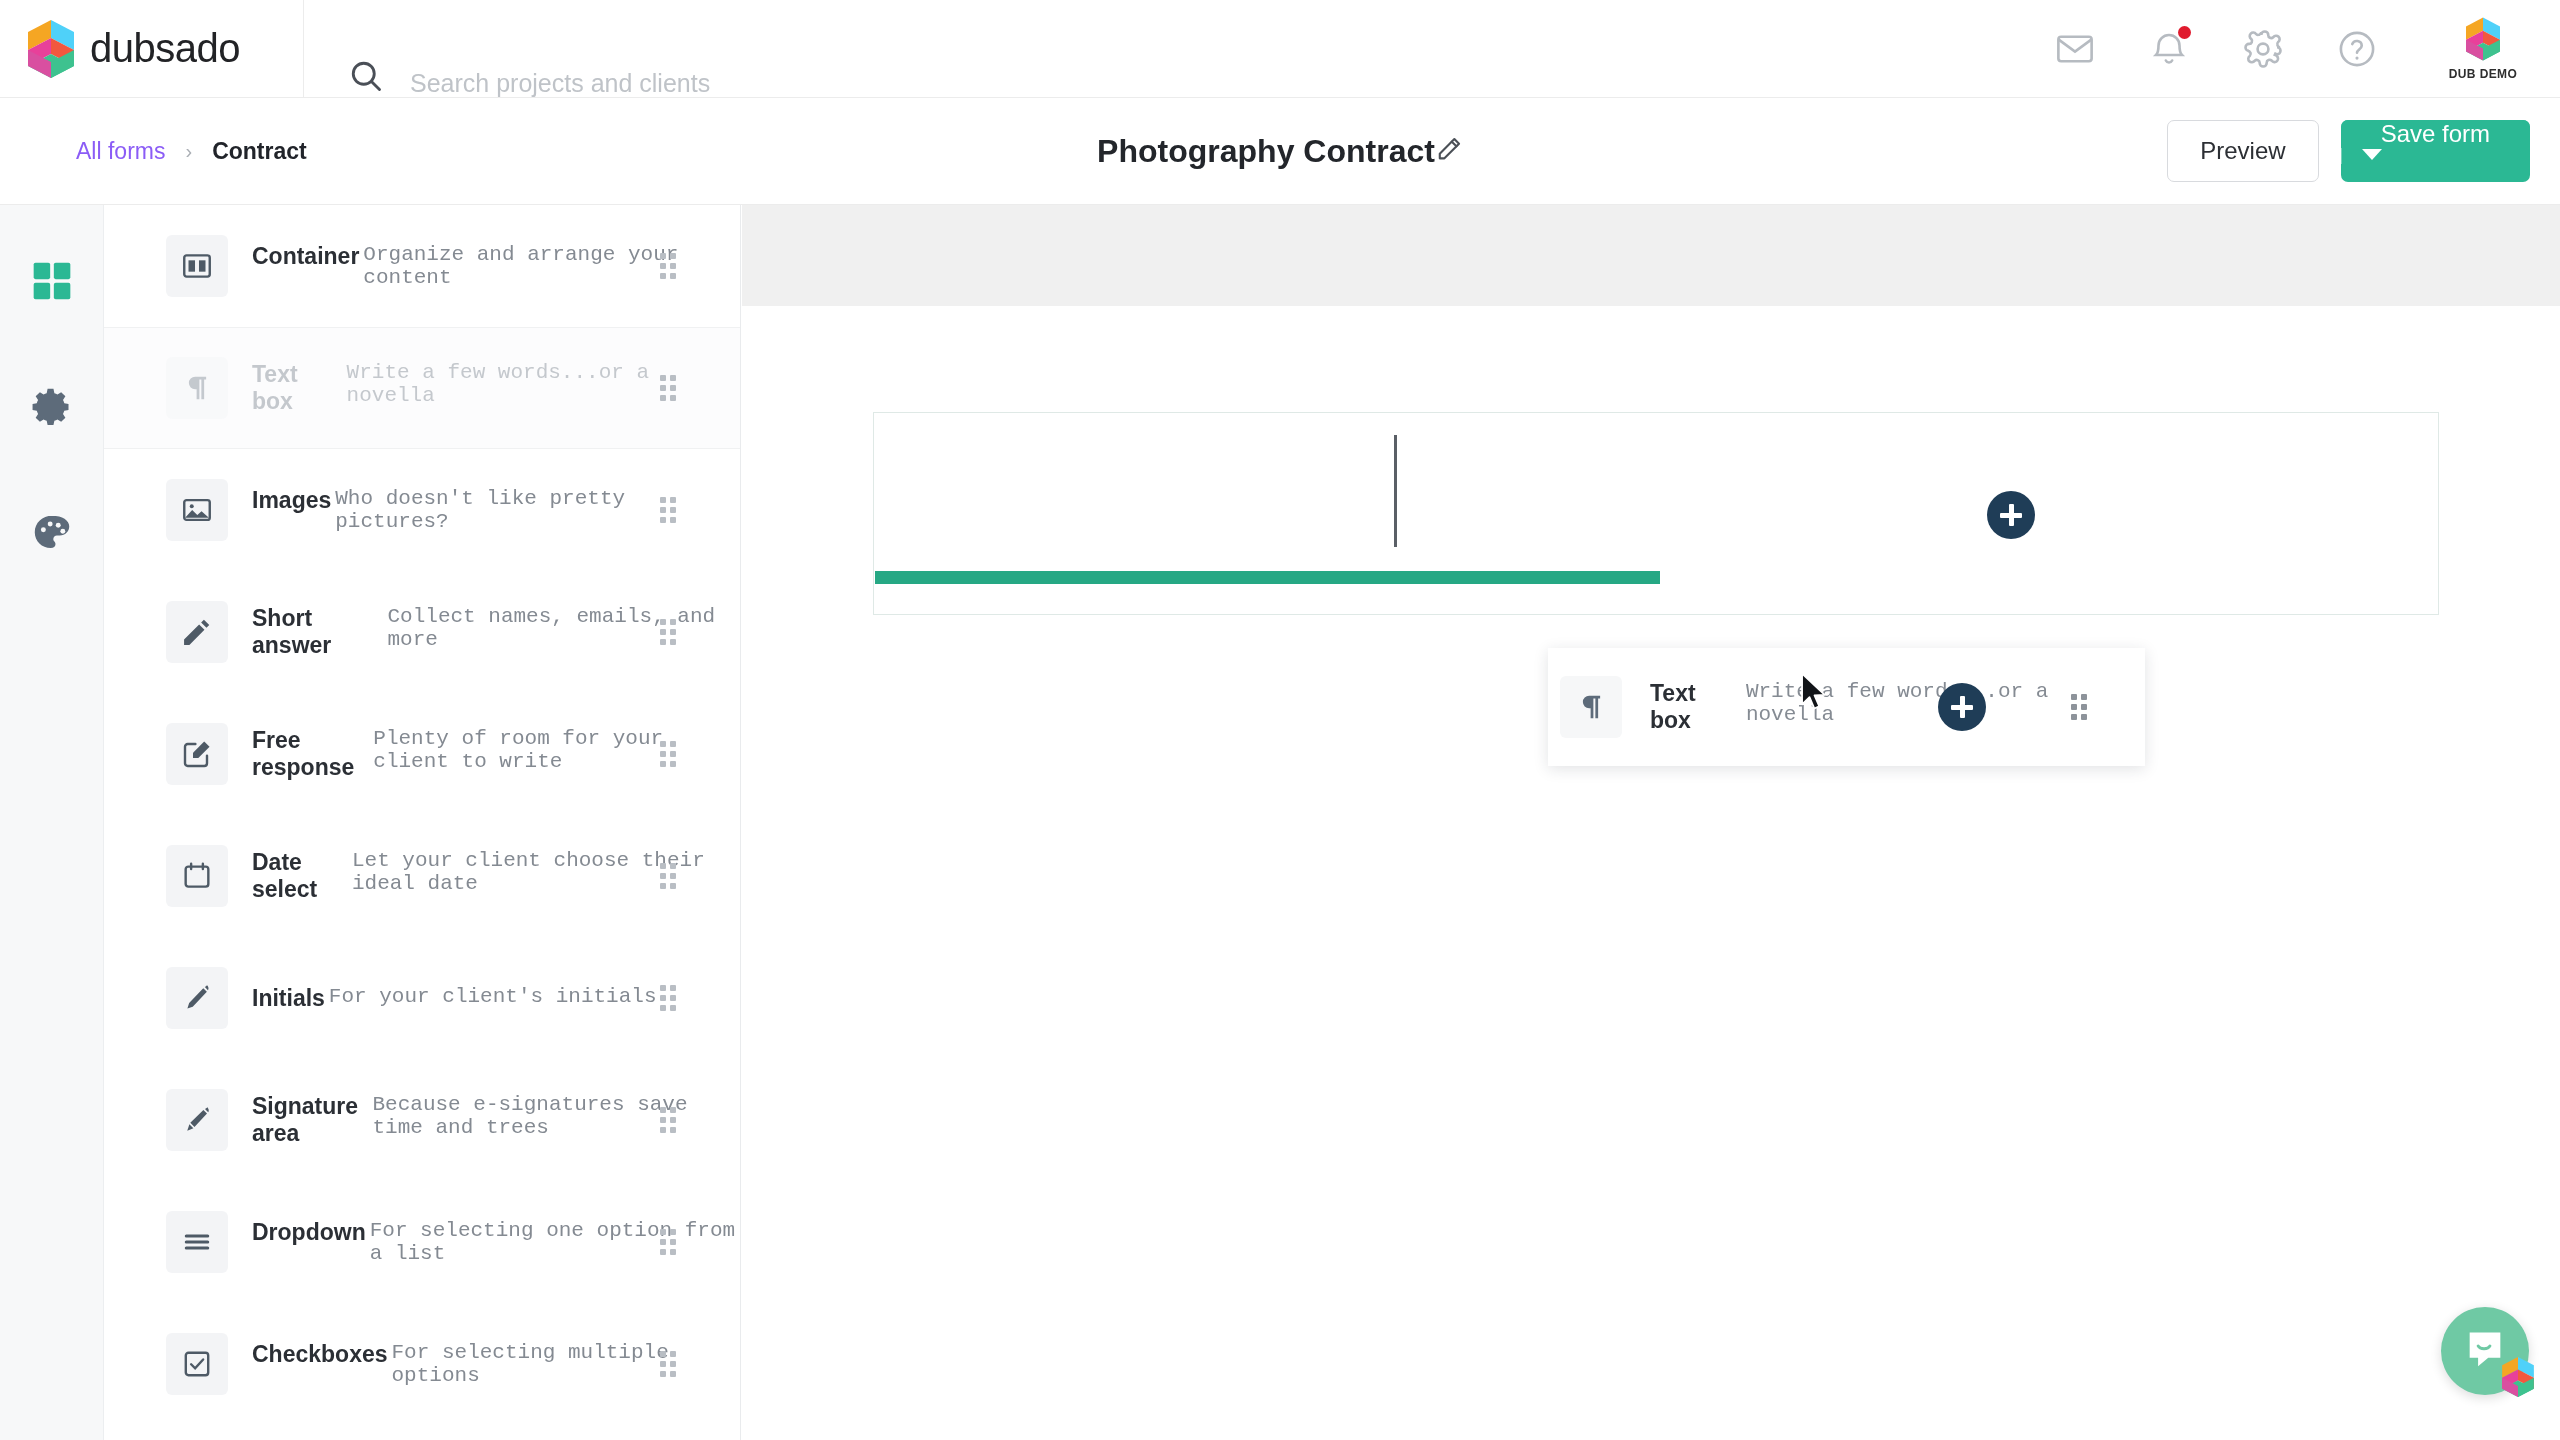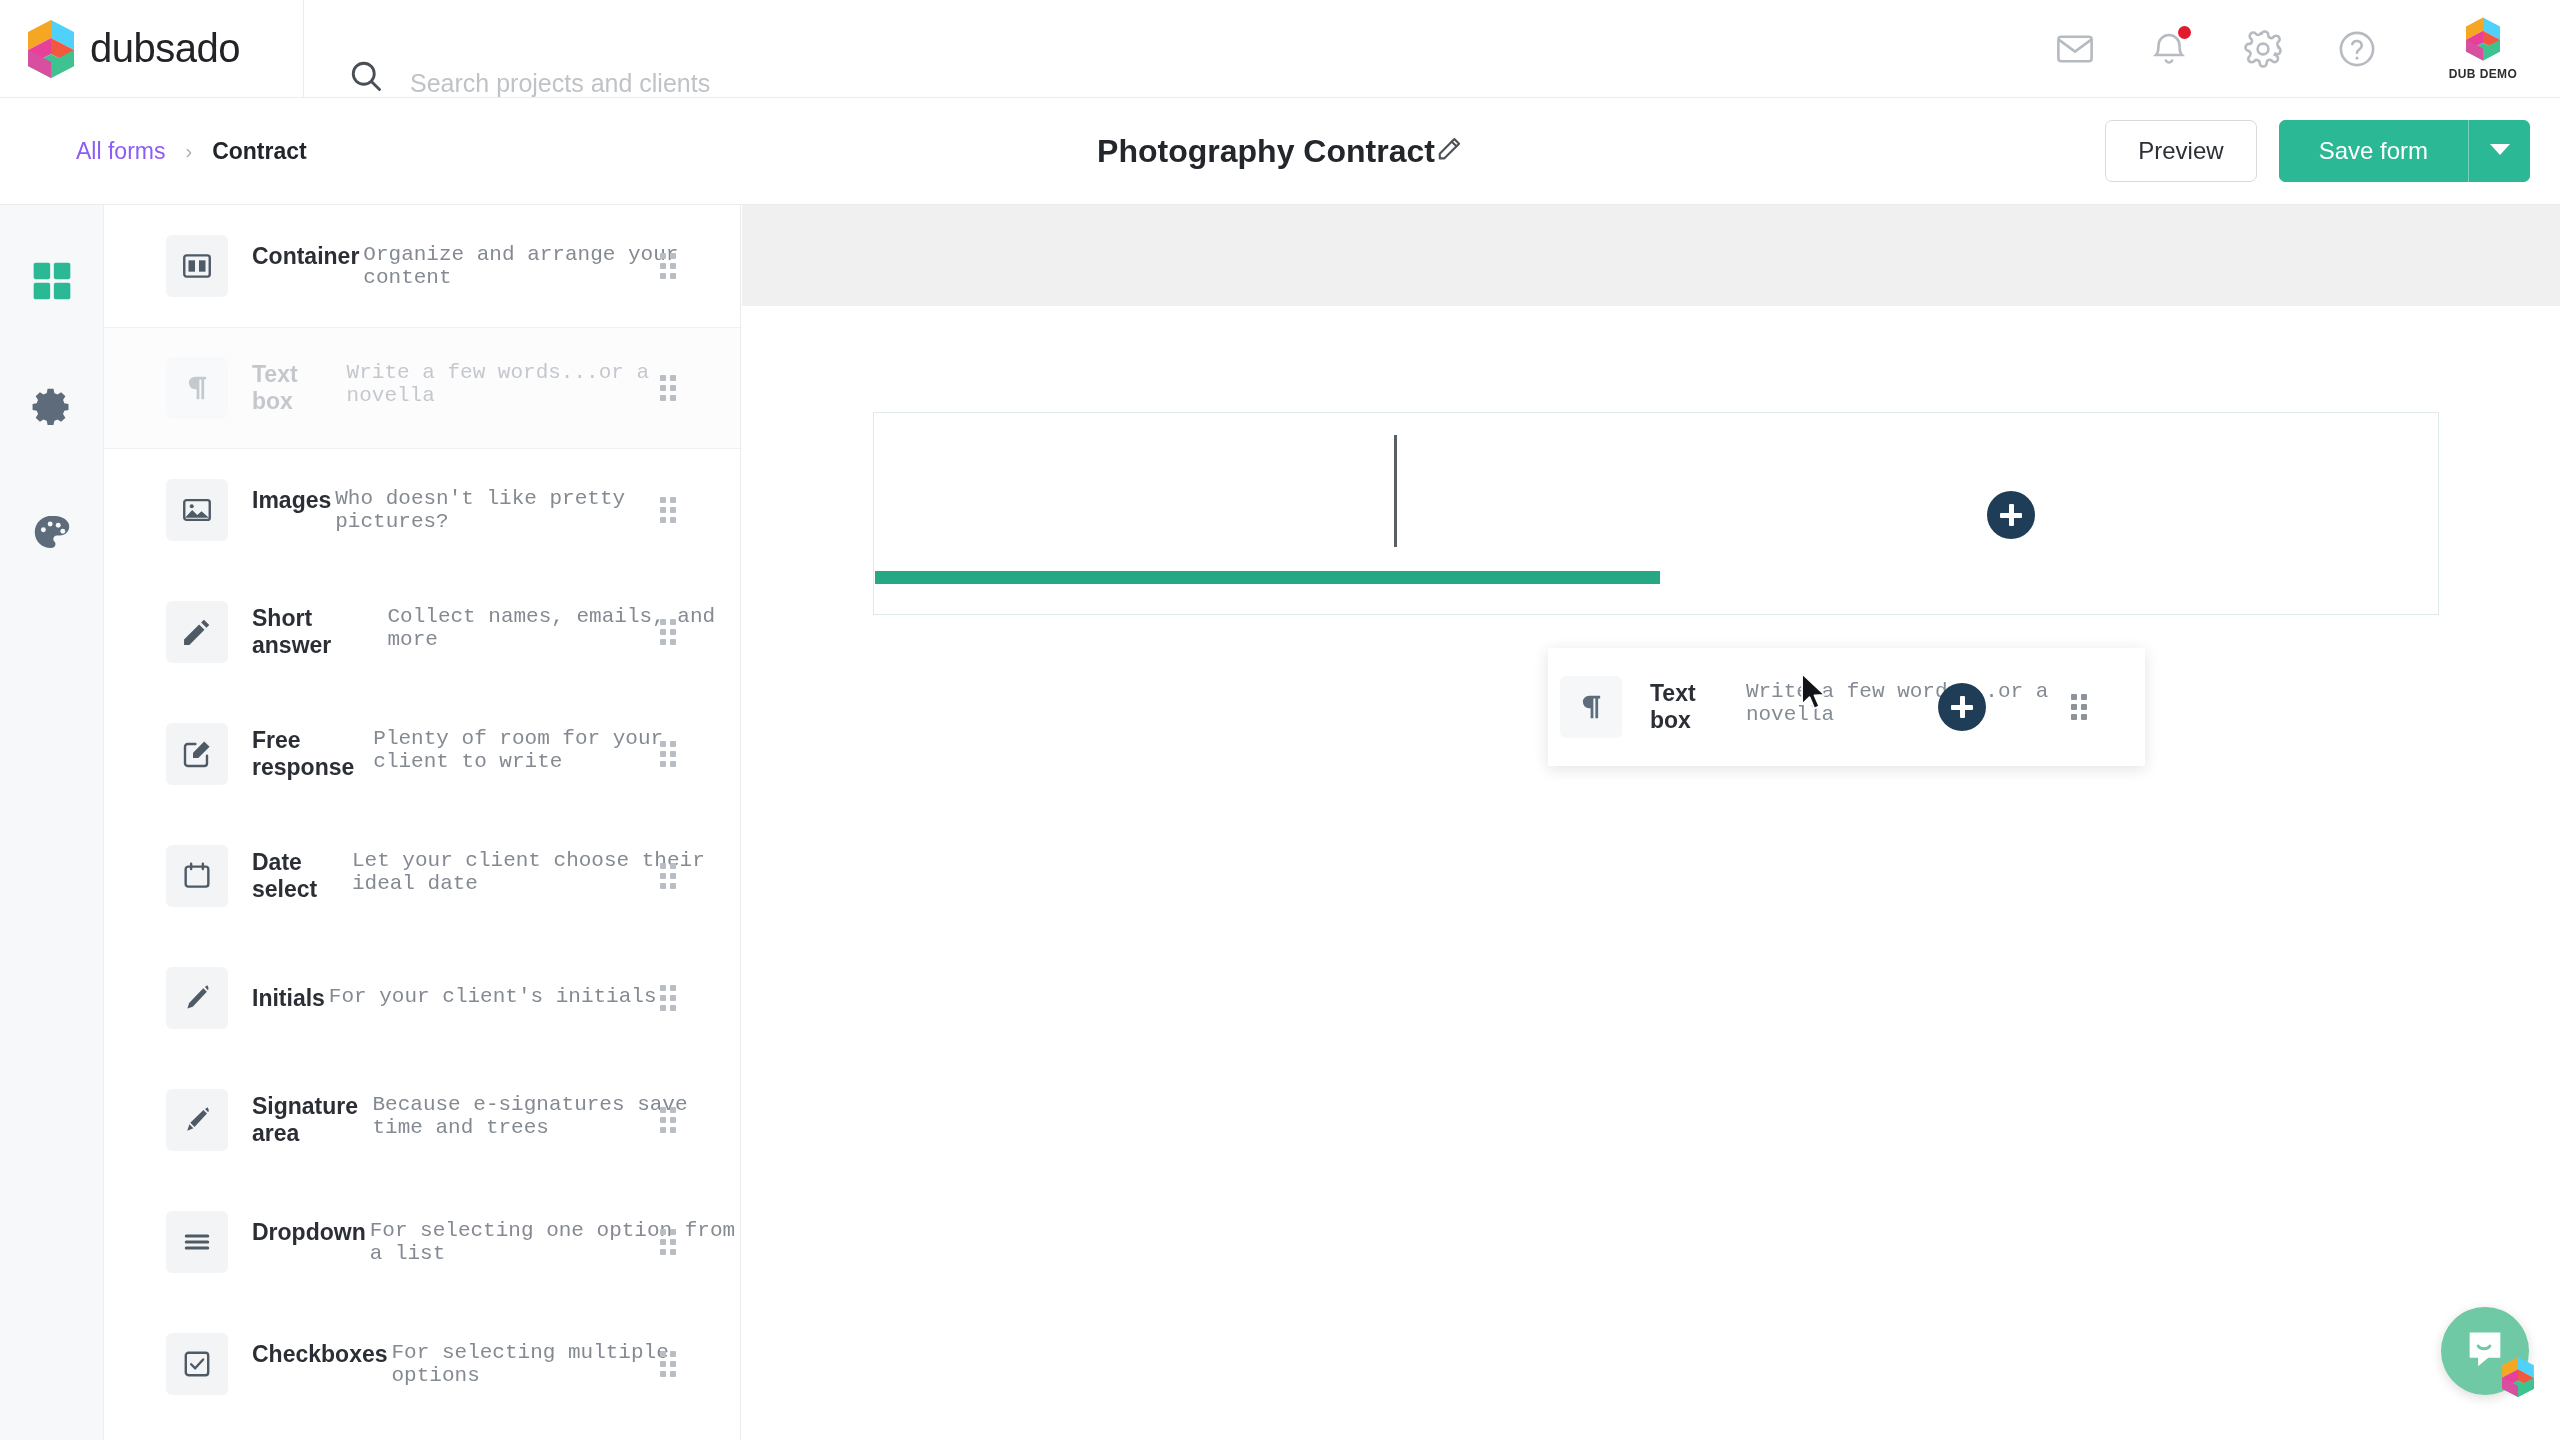--- a/index.html
+++ b/index.html
@@ -78,20 +78,21 @@
   }
   .btn-preview {
     height: 62px; min-width: 148px; padding: 0 32px;
     border: 1px solid #d8dade; border-radius: 7px; background: #fff;
     font-size: 24px; color: #2c2f34; cursor: pointer;
     font-family: "Liberation Sans", sans-serif;
   }
   .btn-save-group {
     display: flex; height: 62px; border-radius: 7px; overflow: hidden;
     background: #2bb894;
+    flex-direction: column;
   }
   .btn-save {
     padding: 0 40px; background: #2bb894; border: none; color: #fff;
     font-size: 24px; cursor: pointer; font-family: "Liberation Sans", sans-serif;
     display: flex; align-items: center;
   }
   .btn-save-caret {
     width: 62px; background: #2bb894; border: none;
     border-left: 1px solid rgba(255,255,255,.35);
     display: flex; align-items: center; justify-content: center; cursor: pointer;

